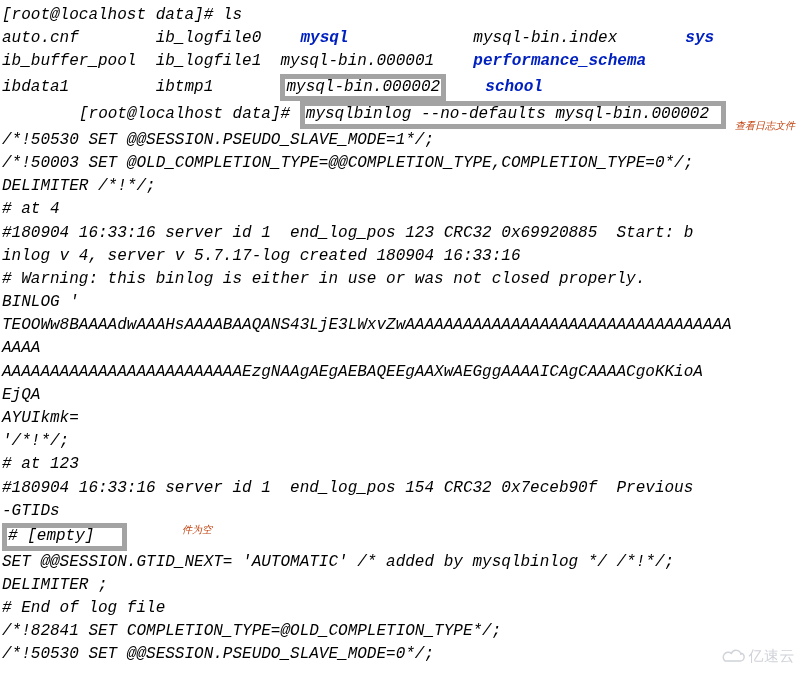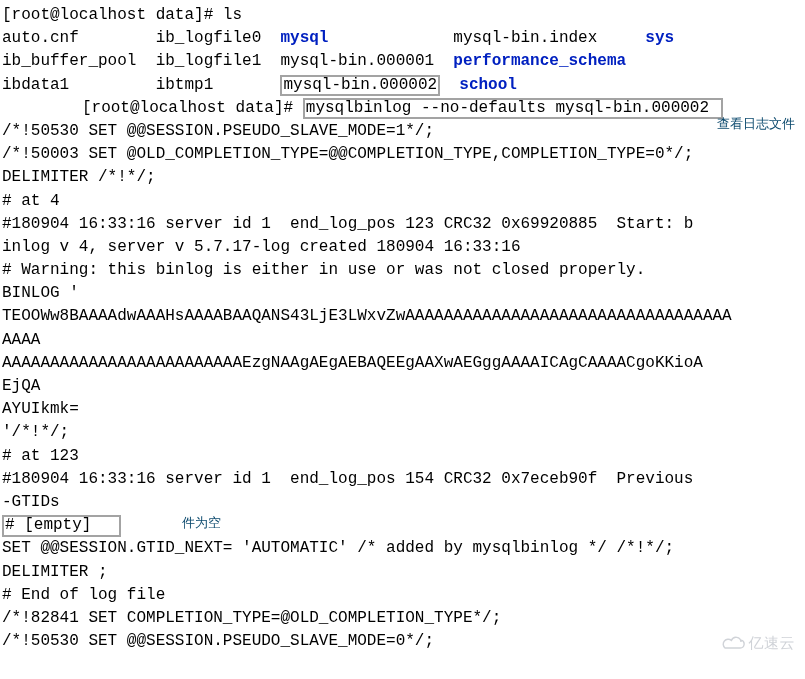--- a/index.html
+++ b/index.html
@@ -7,33 +7,33 @@
       font-family: "Courier New", Consolas, monospace;
       font-size: 16px;
       line-height: 1.45;
       background: #ffffff;
       color: #000000;
       padding: 4px 2px;
       width: 805px;
       position: relative;
       white-space: nowrap;
     }
-    .line { white-space: pre; }
-    .dir { color: #0020c0; font-weight: bold; }
+    .line { white-space: pre; font-style: italic; }
+    .dir { color: #0020c0; font-weight: bold; margin-left: 20px; }
     .box {
-      border: 2px solid #a3a3a3;
+      border: 5px solid #a3a3a3;
       display: inline-block;
       line-height: 1.1;
       position: relative;
       padding: 0 1px;
     }
     .anno {
-      color: #0c4a6e;
+      color: #c2410c;
       font-family: "SimSun","Microsoft YaHei",sans-serif;
-      font-size: 13px;
+      font-size: 10px;
       position: absolute;
       white-space: nowrap;
     }
     .watermark {
       position: absolute;
       right: 10px;
       bottom: 4px;
       color: #d0d3d8;
       font-family: "Microsoft YaHei", sans-serif;
       font-size: 15px;

